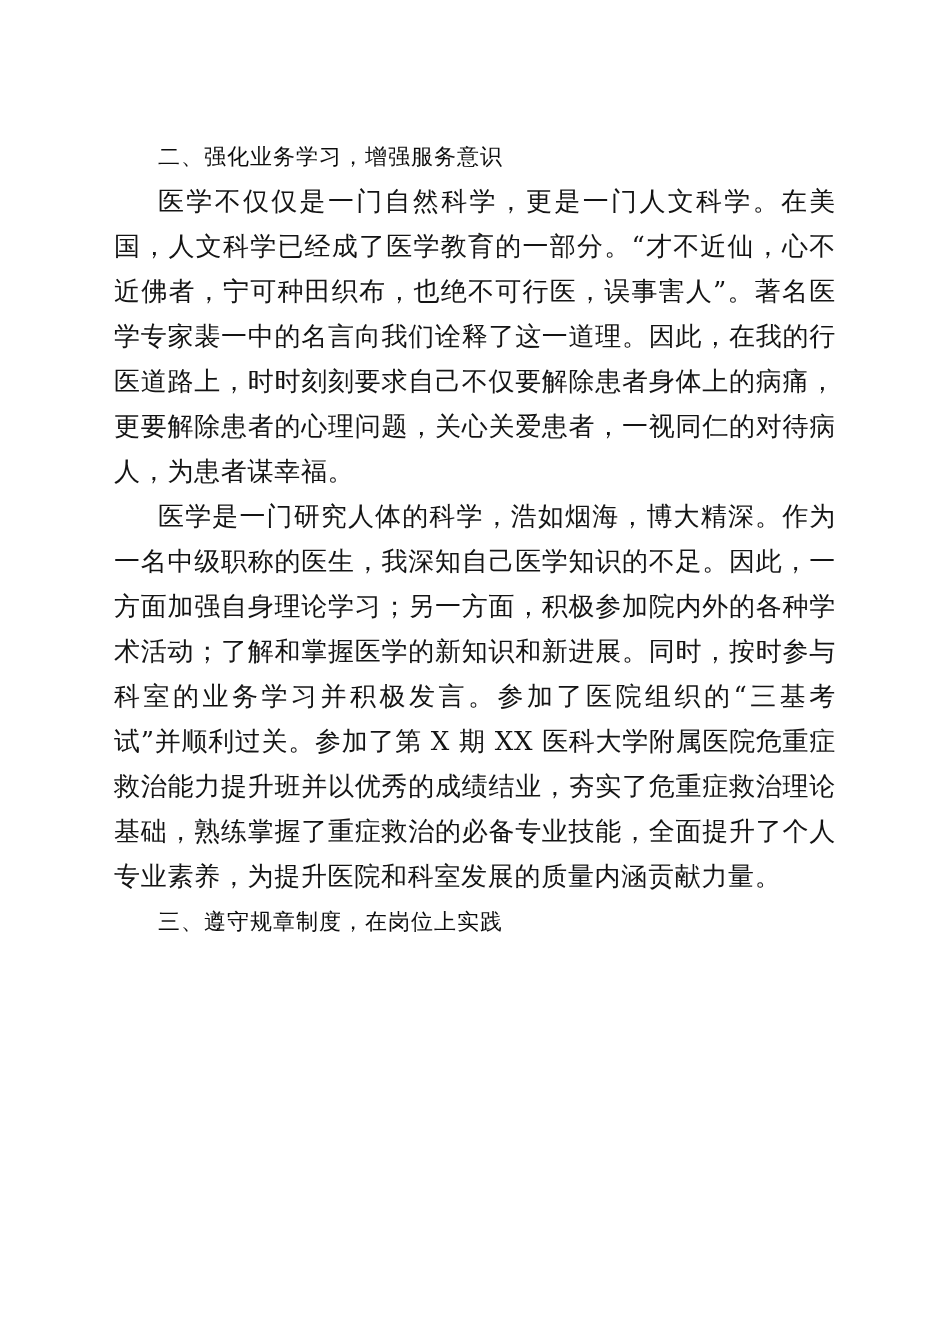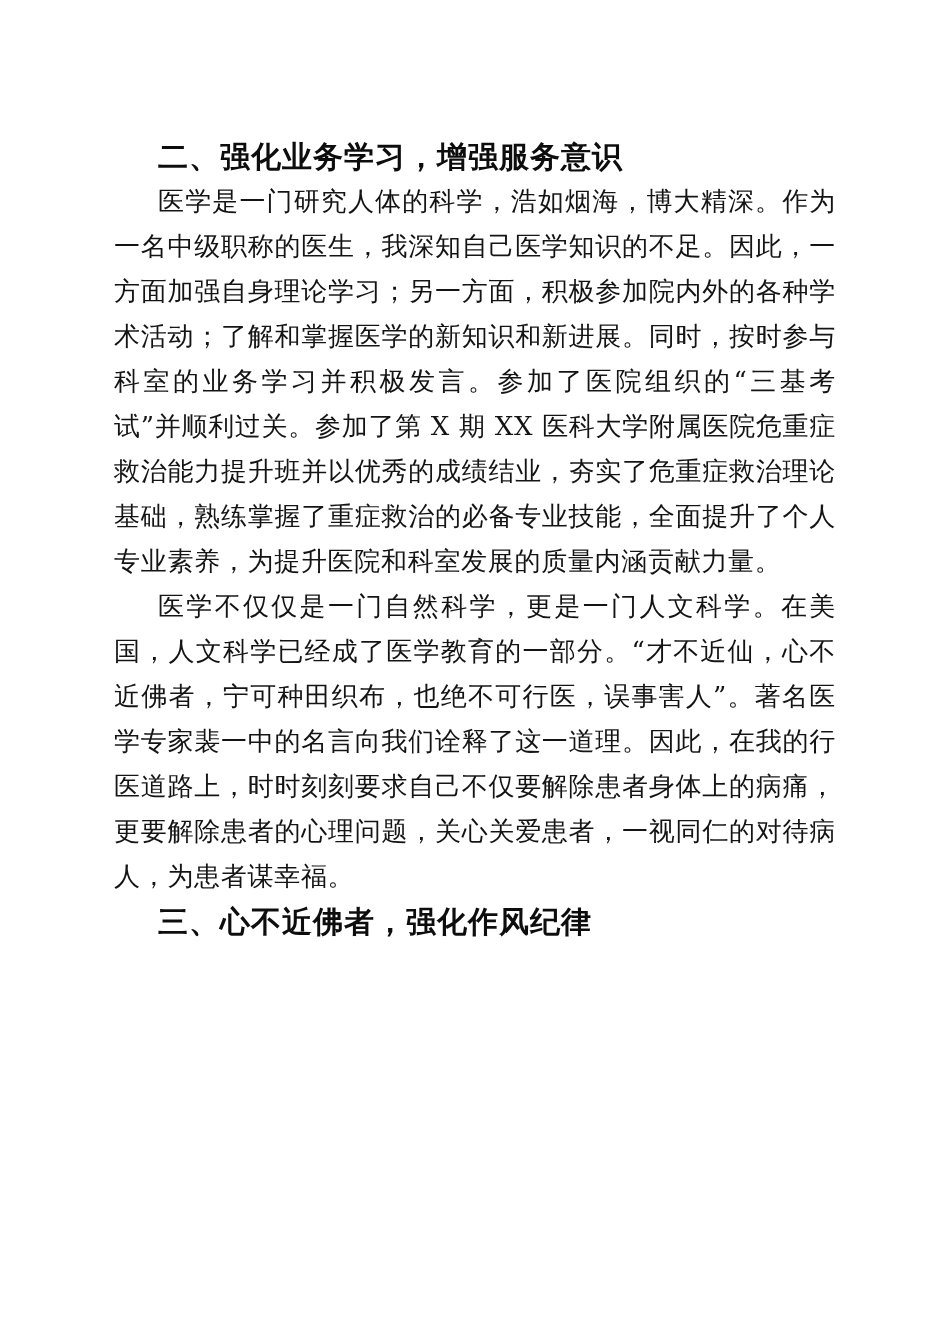--- a/index.html
+++ b/index.html
@@ -12,22 +12,22 @@
     width: 950px;
     height: 1344px;
     background: #ffffff;
     overflow: hidden;
     box-sizing: border-box;
     padding: 134px 114px 0 114px;
   }
   .doc-block { margin: 0; }
   .doc-heading {
     font-family: "DejaVu Sans", "Liberation Sans", sans-serif;
-    font-weight: 700;
-    font-size: 30px;
+    font-weight: 400;
+    font-size: 22px;
     line-height: 45px;
     color: #0d0d0d;
     text-indent: 44px;
     letter-spacing: 1px;
     margin: 0;
   }
   .doc-para {
     font-family: "DejaVu Serif", "Liberation Serif", serif;
     font-size: 26px;
     line-height: 45px;
@@ -39,19 +39,19 @@
     letter-spacing: 0.7px;
     margin: 0;
   }
 </style>
 </head>
 <body>
 
 <div class="page">
   <h2 class="doc-block doc-heading">二、强化业务学习，增强服务意识</h2>
 
+  <p class="doc-block doc-para">医学不仅仅是一门自然科学，更是一门人文科学。在美国，人文科学已经成了医学教育的一部分。“才不近仙，心不近佛者，宁可种田织布，也绝不可行医，误事害人”。著名医学专家裴一中的名言向我们诠释了这一道理。因此，在我的行医道路上，时时刻刻要求自己不仅要解除患者身体上的病痛，更要解除患者的心理问题，关心关爱患者，一视同仁的对待病人，为患者谋幸福。</p>
+
   <p class="doc-block doc-para">医学是一门研究人体的科学，浩如烟海，博大精深。作为一名中级职称的医生，我深知自己医学知识的不足。因此，一方面加强自身理论学习；另一方面，积极参加院内外的各种学术活动；了解和掌握医学的新知识和新进展。同时，按时参与科室的业务学习并积极发言。参加了医院组织的“三基考试”并顺利过关。参加了第 X 期 XX 医科大学附属医院危重症救治能力提升班并以优秀的成绩结业，夯实了危重症救治理论基础，熟练掌握了重症救治的必备专业技能，全面提升了个人专业素养，为提升医院和科室发展的质量内涵贡献力量。</p>
 
-  <p class="doc-block doc-para">医学不仅仅是一门自然科学，更是一门人文科学。在美国，人文科学已经成了医学教育的一部分。“才不近仙，心不近佛者，宁可种田织布，也绝不可行医，误事害人”。著名医学专家裴一中的名言向我们诠释了这一道理。因此，在我的行医道路上，时时刻刻要求自己不仅要解除患者身体上的病痛，更要解除患者的心理问题，关心关爱患者，一视同仁的对待病人，为患者谋幸福。</p>
-
-  <h2 class="doc-block doc-heading">三、心不近佛者，强化作风纪律</h2>
+  <h2 class="doc-block doc-heading">三、遵守规章制度，在岗位上实践</h2>
 
 </div>
 
 </body></html>

